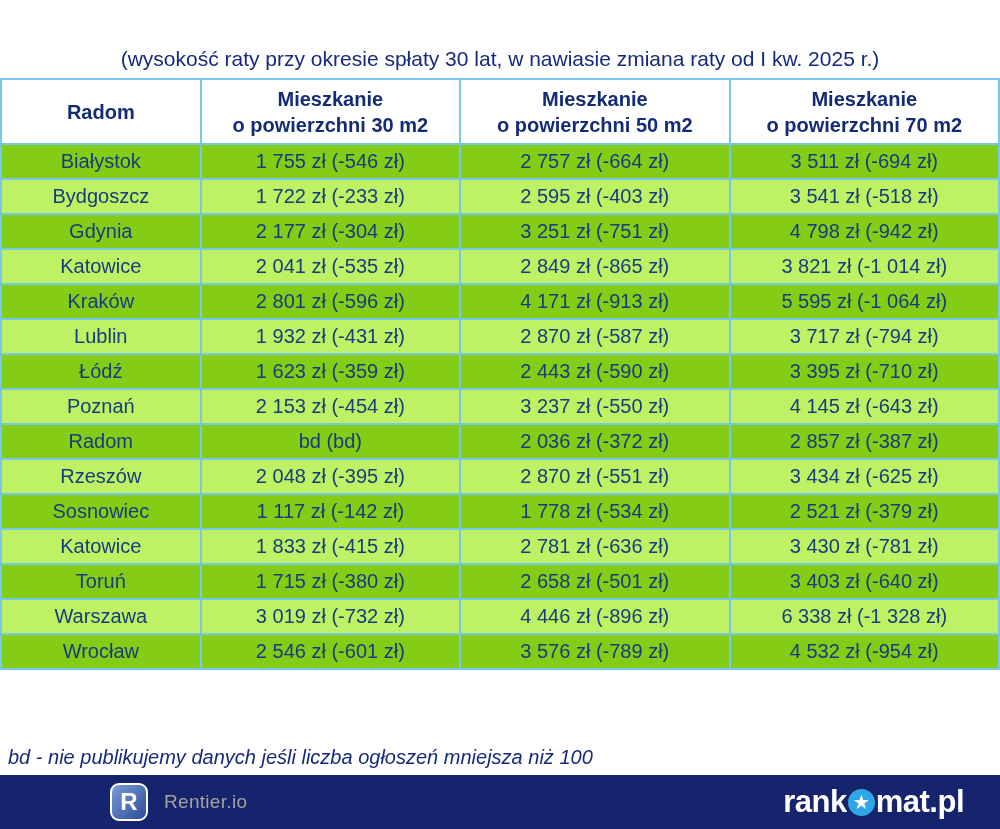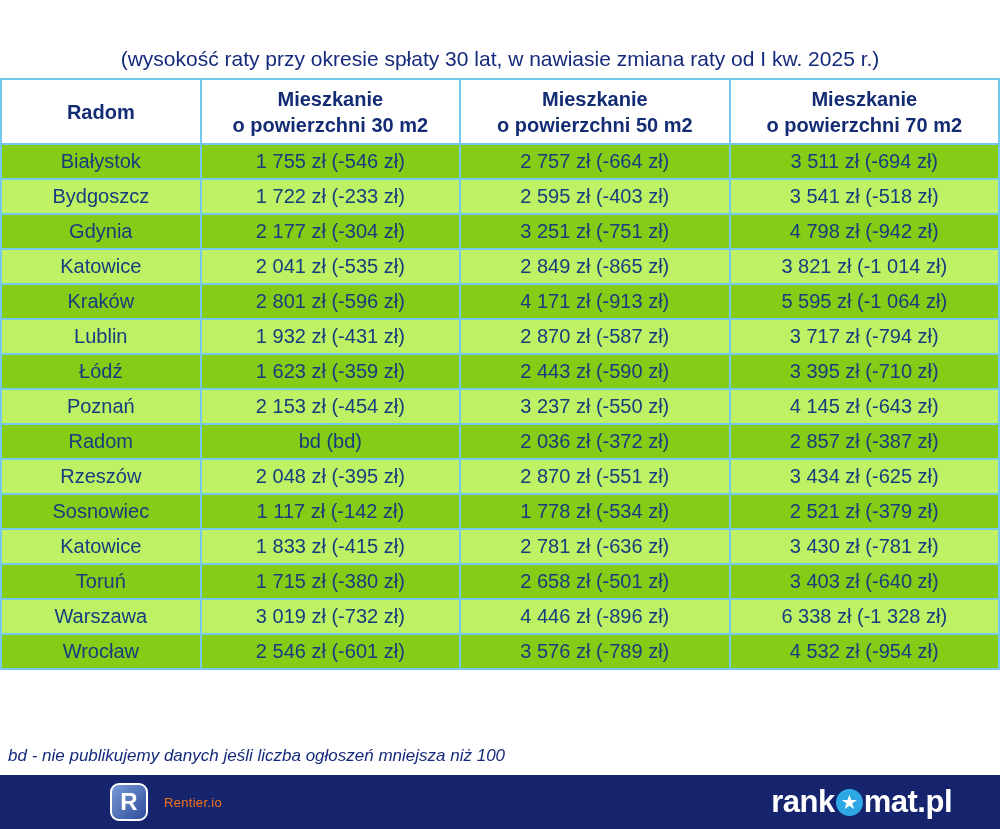--- a/index.html
+++ b/index.html
@@ -52,44 +52,44 @@
     font-weight: bold;
     color: #142c74;
     line-height: 1.3;
   }
   table.rates tbody td { height: 35px; }
   tr.row-blue  td { background: #84cc16; }
   tr.row-white td { background: #bef264; }
 
   .footnote {
     position: absolute; top: 746px; left: 8px;
-    font-size: 17px; font-style: italic;
+    font-size: 20px; font-style: italic;
     color: #152a7c;
   }
 
   .footer-bar {
     position: absolute; top: 775px; left: 0;
     width: 1000px; height: 54px;
     background: #16246d;
     display: flex; align-items: center; justify-content: space-between;
   }
   .rentier { display: flex; align-items: center; gap: 16px; margin-left: 110px; }
   .rentier-icon {
     width: 38px; height: 38px;
     border-radius: 9px;
     border: 2px solid #ffffff;
     background: linear-gradient(135deg, #7b9cd6 0%, #2c4d9b 100%);
     display: flex; align-items: center; justify-content: center;
     color: #ffffff; font-weight: bold; font-size: 24px;
   }
-  .rentier-label { color: #f97316; font-size: 13px; font-weight: 500; letter-spacing: 0.3px; }
+  .rentier-label { color: #a3a3a3; font-size: 19px; font-weight: 500; letter-spacing: 0.3px; }
 
   .rankomat {
     display: flex; align-items: center;
-    margin-right: 48px;
+    margin-right: 36px;
     color: #ffffff; font-weight: bold; font-size: 31px;
     letter-spacing: -0.5px;
   }
   .rankomat-star-circle {
     width: 27px; height: 27px; border-radius: 50%;
     background: #2ea8e5;
     display: flex; align-items: center; justify-content: center;
     margin: 0 1px;
   }
   .rankomat-star-circle span { color: #ffffff; font-size: 17px; line-height: 1; }

